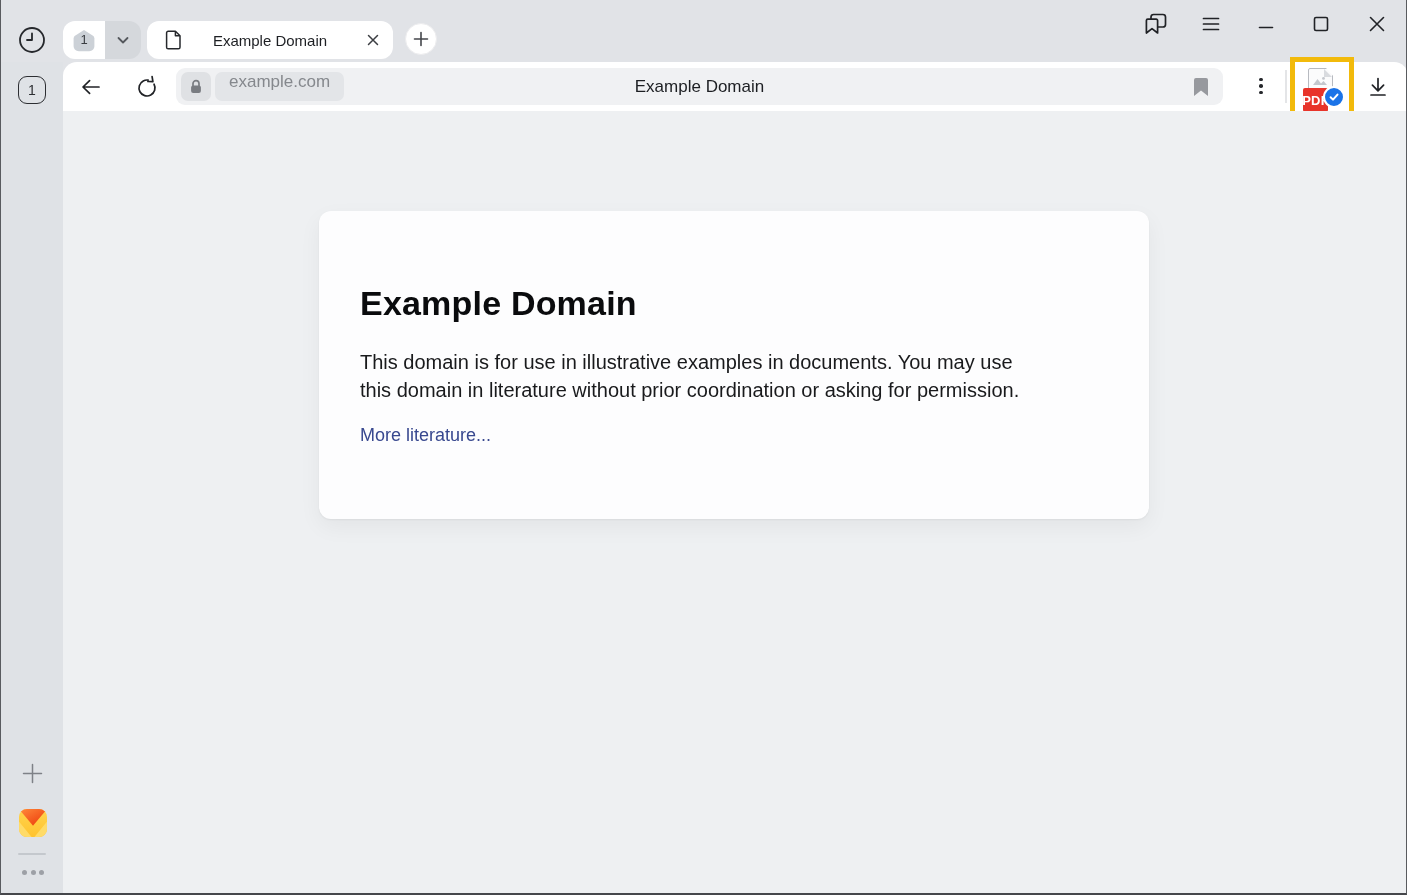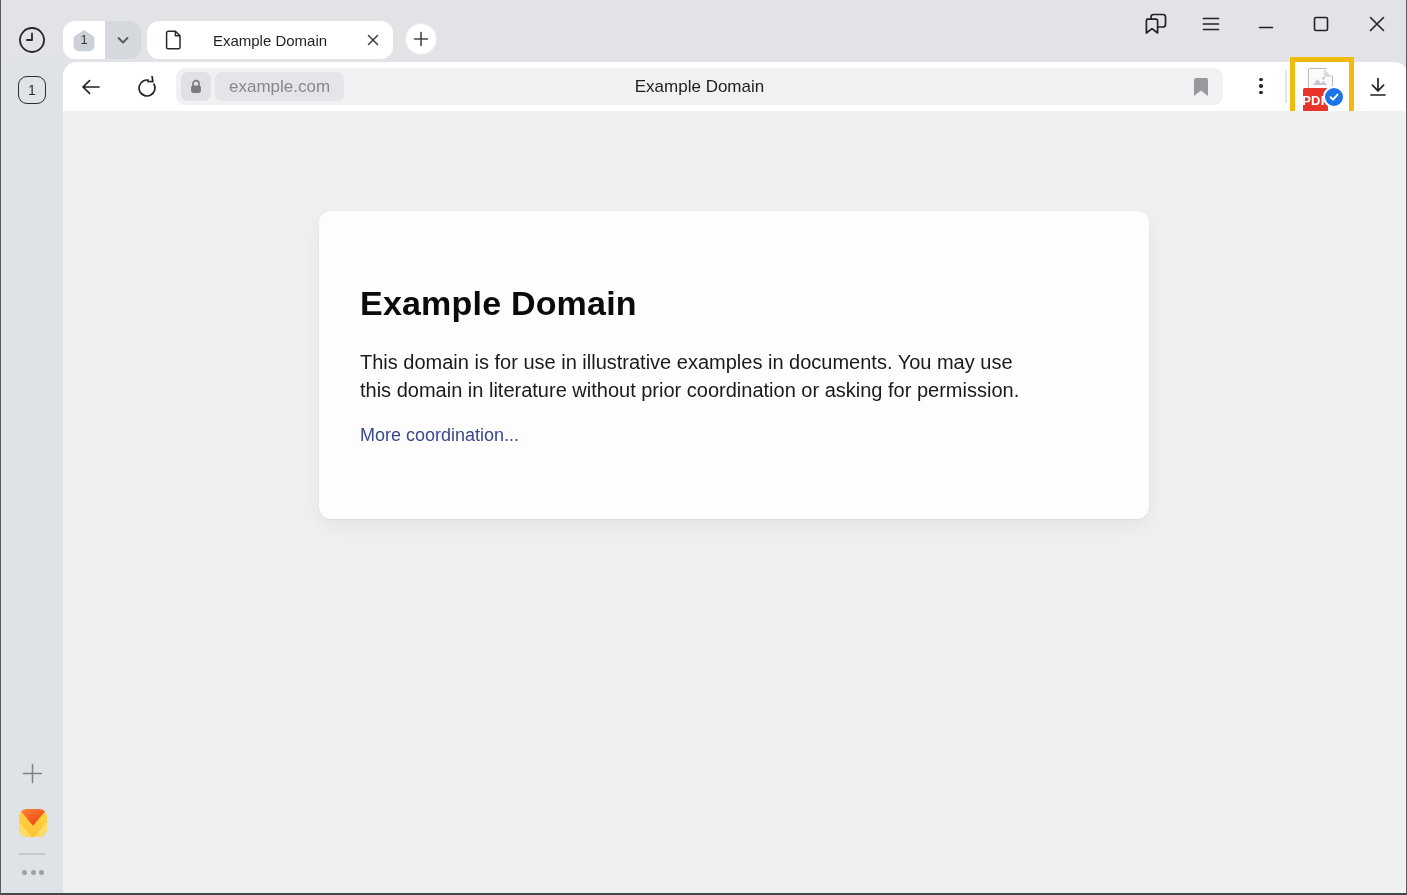--- a/index.html
+++ b/index.html
@@ -56,21 +56,21 @@
   .side-divider { position:absolute; left:17px; top:791px; width:28px; height:2px; background:#c4c8cd; border-radius:1px; }
   .side-dots { position:absolute; left:17px; top:803px; width:30px; height:14px; display:flex; align-items:center; justify-content:center; gap:3.5px; }
   .side-dots i { width:5px; height:5px; border-radius:50%; background:#9da0a6; }
 
   
   .toolbar { position:absolute; left:62px; top:62px; width:1345px; height:49px; background:#ffffff; border-radius:14px 14px 0 0; }
   .back-btn { position:absolute; left:15px; top:12px; width:26px; height:26px; }
   .reload-btn { position:absolute; left:71px; top:12px; width:26px; height:26px; }
   .addressbar { position:absolute; left:113px; top:6px; width:1047px; height:37px; background:#f0f1f3; border-radius:9px; }
   .lock-badge { position:absolute; left:5px; top:4px; width:30px; height:29px; background:#dfe1e4; border-radius:7px; display:flex; align-items:center; justify-content:center; }
-  .domain-chip { position:absolute; left:39px; top:4px; height:29px; padding:0 14px; background:#e3e5e8; border-radius:7px; display:flex; align-items:center; font-size:17px; color:#85888d; }
+  .domain-chip { position:absolute; left:39px; top:4px; height:29px; padding:0 14px; background:#e3e5e8; border-radius:7px; display:flex; align-items:flex-start; font-size:17px; color:#85888d; }
   .page-title { position:absolute; left:0; right:0; top:0; height:100%; display:flex; align-items:center; justify-content:center; font-size:17px; color:#1c1e22; pointer-events:none; }
   .bookmark-btn { position:absolute; right:12px; top:8px; width:20px; height:21px; }
   .overflow-btn { position:absolute; left:1186px; top:11px; width:24px; height:26px; display:flex; flex-direction:column; align-items:center; justify-content:center; gap:3px; }
   .overflow-btn i { width:3.6px; height:3.6px; border-radius:50%; background:#26282c; }
   .tb-sep { position:absolute; left:1222px; top:8px; width:2px; height:33px; background:#e4e5e7; }
   .download-btn { position:absolute; left:1301px; top:11px; width:28px; height:28px; }
 
   
   .pdf-ext {
     position:absolute; left:1289px; top:57px; width:64px; height:59px;
@@ -284,17 +284,17 @@
           <path d="M2.6 6.3 L5 8.6 L9.5 3.6" fill="none" stroke="#ffffff" stroke-width="2" stroke-linecap="round" stroke-linejoin="round"></path>
         </svg>
       </div>
     </div>
   </div>
 
   <div class="content">
     <div class="card">
       <h1>Example Domain</h1>
       <p>This domain is for use in illustrative examples in documents. You may use this domain in literature without prior coordination or asking for permission.</p>
-      <a>More coordination...</a>
+      <a>More literature...</a>
     </div>
   </div>
 
 </div>
 
 </body></html>

